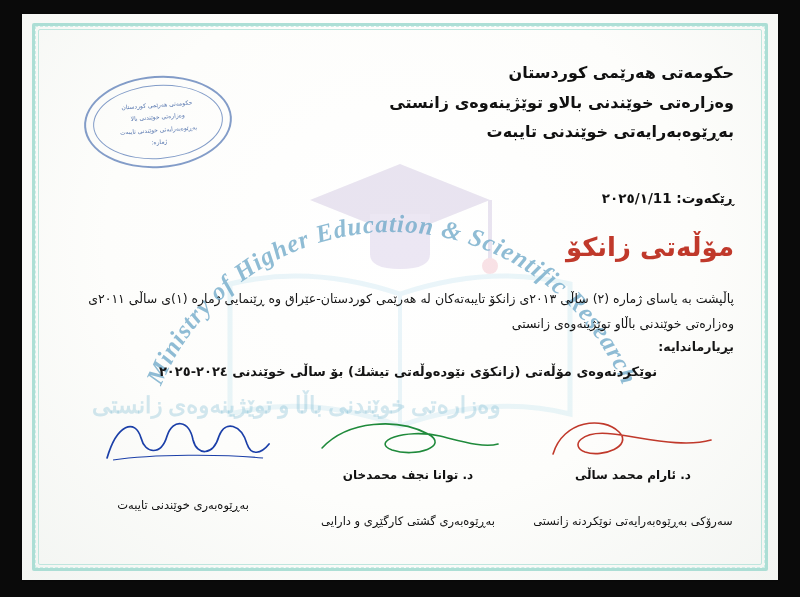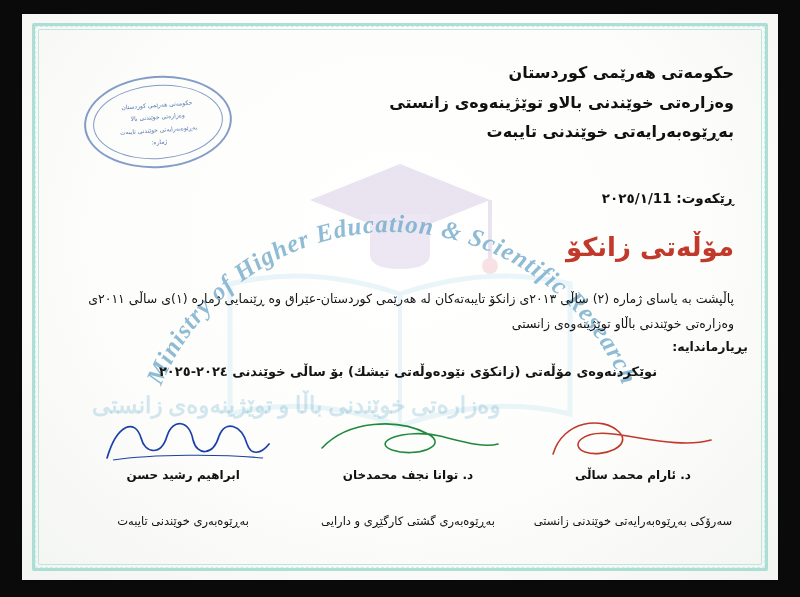--- a/index.html
+++ b/index.html
@@ -180,21 +180,21 @@
     top: 272px;
     direction: rtl;
     text-align: right;
     font-family: "DejaVu Sans", sans-serif;
     font-size: 12.5px;
     line-height: 2.0;
     color: #151515;
   }
   .decision-label {
     position: absolute;
-    right: 30px;
+    right: 44px;
     top: 325px;
     direction: rtl;
     font-family: "DejaVu Sans", sans-serif;
     font-size: 12.5px;
     font-weight: bold;
     color: #151515;
     text-align: center;
   }
   .decision-text {
     position: absolute;
@@ -329,40 +329,39 @@
 
     <div class="signatures">
 
       <div class="sig-col">
         <div class="sig-scribble">
           <svg width="100%" height="52" viewBox="0 0 200 52" aria-hidden="true">
             <path d="M20 40 C30 6, 70 2, 86 18 C100 32, 70 44, 52 38 C36 32, 48 16, 80 20 C112 24, 150 34, 178 26" fill="none" stroke="#c0392b" stroke-width="1.6" stroke-linecap="round"></path>
           </svg>
         </div>
         <div class="sig-name">د. ئارام محمد ساڵی</div>
-        <div class="sig-role">سه‌رۆكی به‌ڕێوه‌به‌رایه‌تی خوێندنی زانستی</div>
+        <div class="sig-role">سه‌رۆكی به‌ڕێوه‌به‌رایه‌تی نوێكردنه زانستی</div>
       </div>
 
       <div class="sig-col">
         <div class="sig-scribble">
           <svg width="100%" height="52" viewBox="0 0 200 52" aria-hidden="true">
             <path d="M14 34 C40 6, 90 4, 120 20 C142 32, 108 44, 84 36 C62 28, 96 14, 132 22 C156 28, 176 34, 190 30" fill="none" stroke="#1f8a3b" stroke-width="1.6" stroke-linecap="round"></path>
           </svg>
         </div>
         <div class="sig-name">د. توانا نجف محمدخان</div>
         <div class="sig-role">به‌ڕێوه‌به‌ری گشتی كارگێڕی و دارایی</div>
       </div>
 
       <div class="sig-col">
         <div class="sig-scribble">
           <svg width="100%" height="52" viewBox="0 0 200 52" aria-hidden="true">
             <path d="M24 44 C34 10, 52 4, 58 24 C62 40, 78 42, 84 22 C90 4, 106 6, 110 26 C114 42, 130 42, 136 22 C142 6, 158 10, 164 30 C168 42, 178 40, 186 30" fill="none" stroke="#1b3fa8" stroke-width="1.7" stroke-linecap="round"></path>
             <path d="M30 46 C70 40, 140 40, 180 44" fill="none" stroke="#1b3fa8" stroke-width="1.1"></path>
           </svg>
         </div>
-        <div class="sig-name">ابراهیم رشید حسن</div>
         <div class="sig-role">به‌ڕێوه‌به‌ری خوێندنی تایبه‌ت</div>
       </div>
 
     </div>
 
   </div>
 </div>
 
 </body></html>

